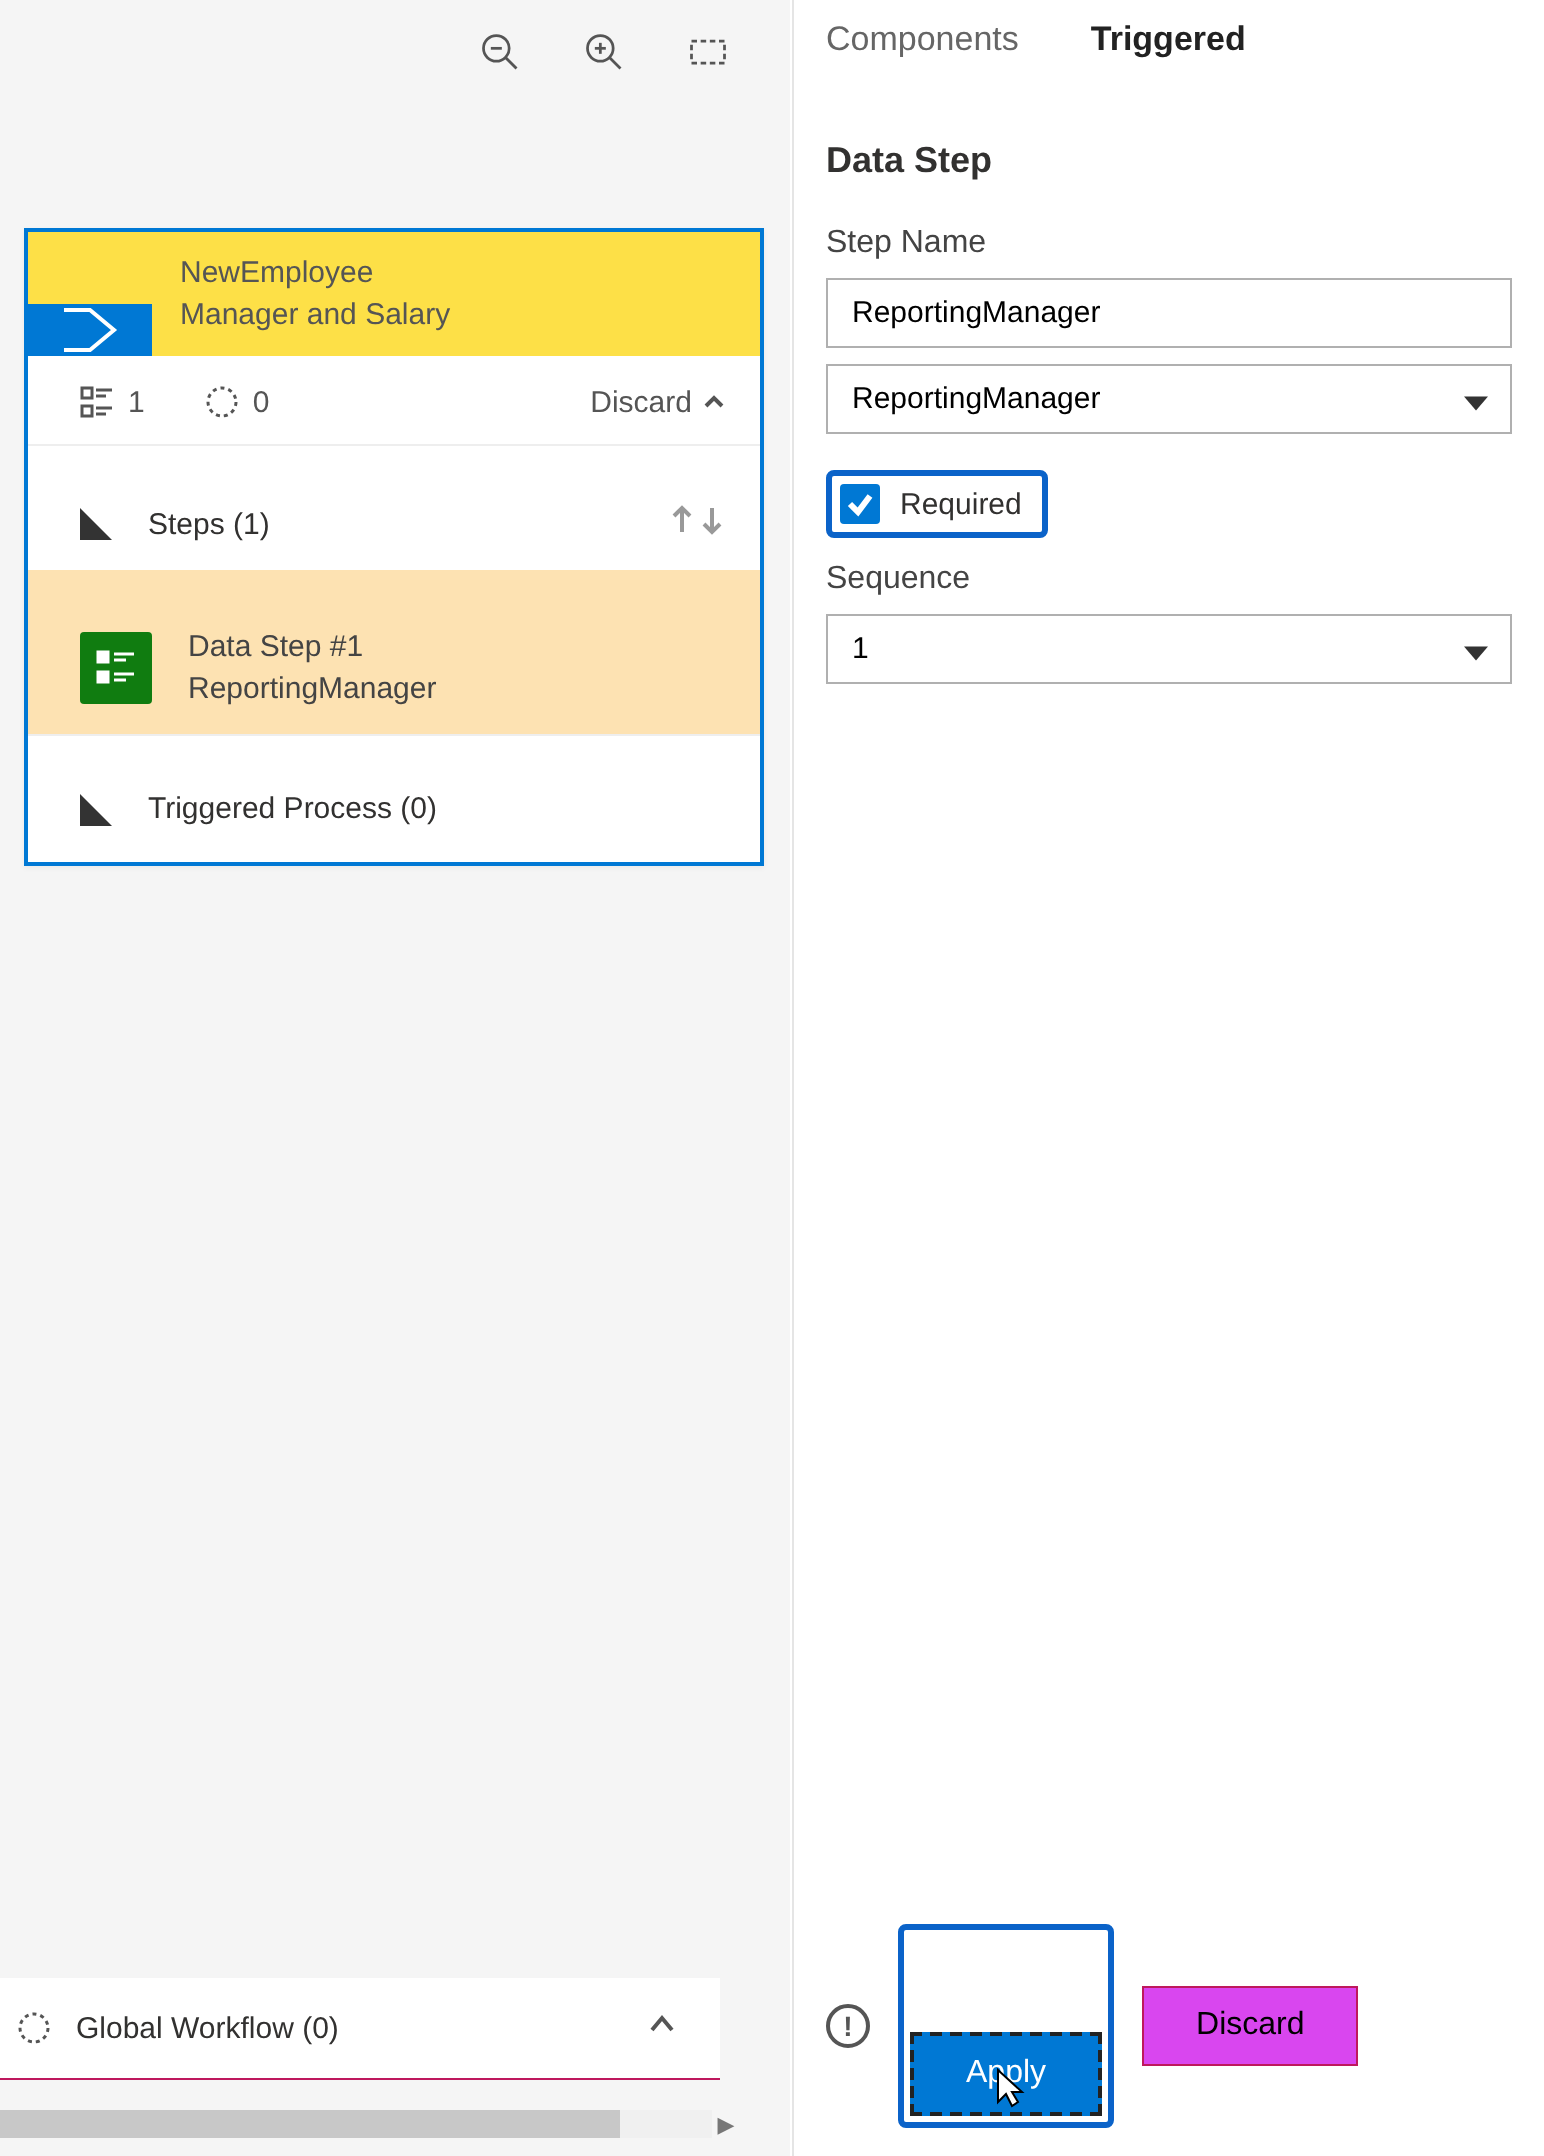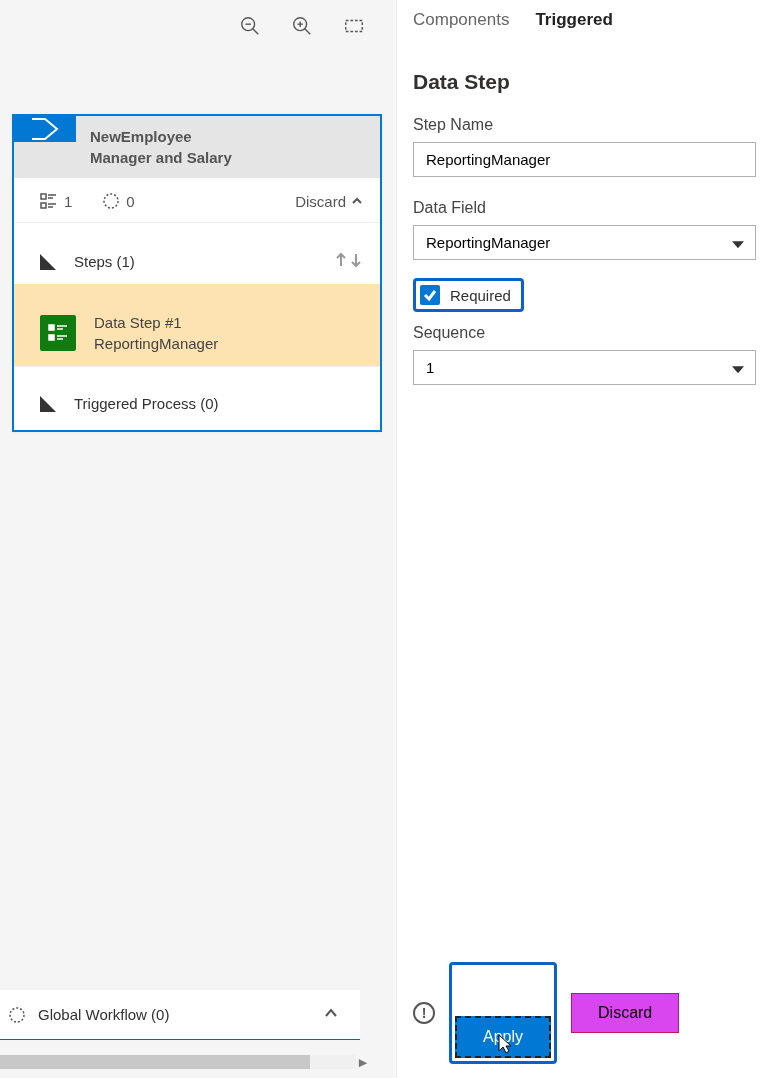--- a/index.html
+++ b/index.html
@@ -35,23 +35,22 @@
       position: absolute;
       left: 12px;
       top: 114px;
       width: 370px;
       background: #fff;
       border: 2px solid #0078d4;
       box-shadow: 0 1px 3px rgba(0,0,0,0.05);
     }
     .card-header {
       display: flex;
-      align-items: flex-start;
-      background: #e5e5e5;
-      font-weight: bold;
+      align-items: flex-end;
+      background: #fde047;
     }
     .chevron-box {
       width: 62px;
       background: #0078d4;
       display: flex;
       align-items: center;
       justify-content: center;
     }
     .chevron-box svg { width: 32px; height: 26px; stroke: #fff; stroke-width: 2; fill: none; }
     .card-title {
@@ -150,30 +149,30 @@
       left: 396px;
       top: 0;
       width: 376px;
       height: 1078px;
       background: #fff;
       padding: 0 16px;
       border-left: 1px solid #e5e5e5;
     }
     .tabs {
       display: flex;
-      gap: 26px;
+      gap: 36px;
       padding-top: 10px;
       font-size: 17px;
     }
     .tab { color: #666; padding-bottom: 6px; cursor: pointer; }
     .tab.active { color: #222; font-weight: 600; }
     
     .section-title {
       margin-top: 34px;
-      font-size: 21px;
+      font-size: 18px;
       font-weight: 600;
     }
     .field-label {
       margin-top: 22px;
       font-size: 16px;
       color: #444;
     }
     .text-input, .select-input {
       width: 100%;
       margin-top: 8px;
@@ -396,21 +395,20 @@
   <div class="tabs">
     <div class="tab">Components</div>
     <div class="tab active">Triggered</div>
   </div>
   
   <div class="section-title">Data Step</div>
   
   <div class="field-label">Step Name</div>
   <input class="text-input" type="text" value="ReportingManager" style="">
   
-  <div class="field-label">Data Field</div>
   <div class="select-wrap" style="margin-top:8px;">
     <select class="select-input" style="margin-top:0;">
       <option>ReportingManager</option>
     </select>
   </div>
   
   <div class="checkbox-row">
     <span class="checkbox">
       <svg width="14" height="14" viewBox="0 0 14 14">
           <polyline points="2,7 6,11 12,3"></polyline>

